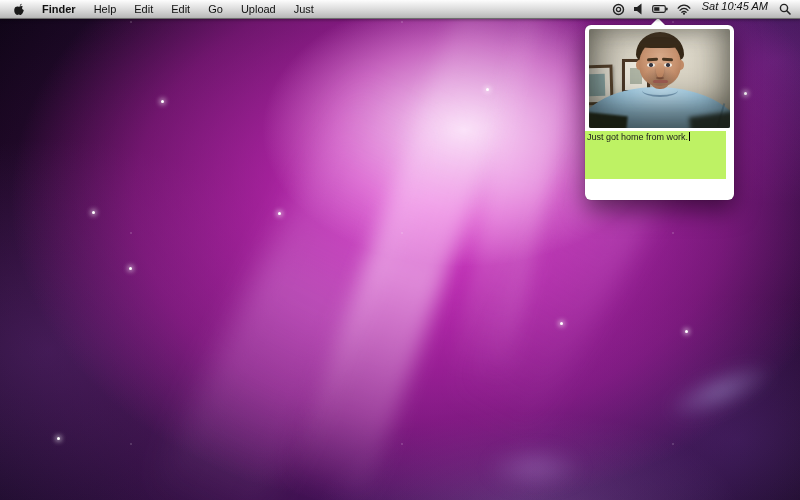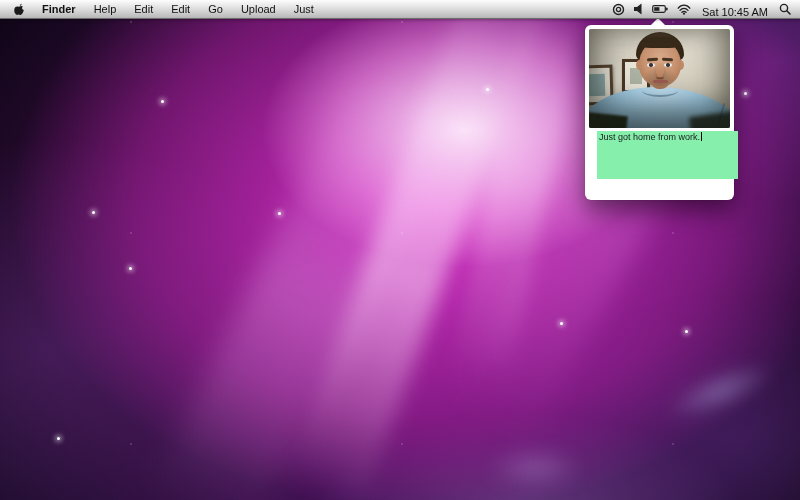--- a/index.html
+++ b/index.html
@@ -62,21 +62,21 @@
     display:flex; align-items:center;
     background:linear-gradient(#fdfdfd, #d9d9d9 55%, #bdbdbd 92%, #b2b2b2);
     border-bottom:1px solid #6d6d6d;
     box-shadow:0 1px 3px rgba(0,0,0,.35);
     font-size:11px; color:#111;
   }
   .mb-left { display:flex; align-items:center; height:100%; padding-left:8px; }
   .mb-item { padding:0 9px; height:100%; display:flex; align-items:center; white-space:nowrap; }
   .mb-item.app { font-weight:bold; }
   .mb-apple { padding:0 8px 0 6px; height:100%; display:flex; align-items:center; }
-  .mb-right { margin-left:auto; display:flex; align-items:flex-end; height:100%; padding-right:9px; gap:9px; }
+  .mb-right { margin-left:auto; display:flex; align-items:flex-start; height:100%; padding-right:9px; gap:9px;font-style:italic; }
   .mb-ic { display:flex; align-items:center; height:100%; }
   .mb-clock { white-space:nowrap; padding:0 2px; }
 
   
   .popover {
     position:absolute; left:585px; top:25px; width:149px; height:175px; z-index:55;
     background:#fff; border-radius:6px;
     box-shadow:0 10px 24px rgba(0,0,0,.5), 0 0 1px rgba(0,0,0,.45);
   }
   .popover-arrow {
@@ -132,23 +132,23 @@
   .mouth { left:14px; top:40px; width:15px; height:2.5px; background:#9c5a50; border-radius:2px; }
   .dark-left { bottom:-4px; left:-6px; width:44px; height:18px; background:#222b1c;
     transform:rotate(6deg); filter:blur(1px); }
   .dark-right { bottom:-6px; right:-8px; width:48px; height:20px; background:#1c2318;
     transform:rotate(-8deg); filter:blur(2px); opacity:.85; }
   .ph-vignette { inset:0;
     box-shadow:inset 0 -24px 30px rgba(16,18,10,.5), inset 22px 0 28px rgba(40,40,34,.22),
                inset -18px 0 24px rgba(40,40,34,.18), inset 0 8px 14px rgba(60,58,48,.12); }
 
   .caption {
-    position:absolute; left:12px; top:106px; width:141px; height:48px;
+    position:absolute; left:0; top:106px; width:141px; height:48px;
     font-size:9px; line-height:11px; color:#1a1a1a; padding:1px 2px;
-    box-sizing:border-box; background:#86efac; cursor:text; white-space:nowrap; overflow:hidden;
+    box-sizing:border-box; background:#bef264; cursor:text; white-space:nowrap; overflow:hidden;
   }
   .cursor { display:inline-block; width:1px; height:9px; background:#000;
     vertical-align:-1px; margin-left:1px; }
   .btn-row {
     position:absolute; left:6px; right:6px; bottom:5px; height:14px;
     display:flex; justify-content:space-between; align-items:center;
   }
   .btn {
     height:14px; padding:0 11px; border-radius:8px;
     border:1px solid #9b9b9b;

